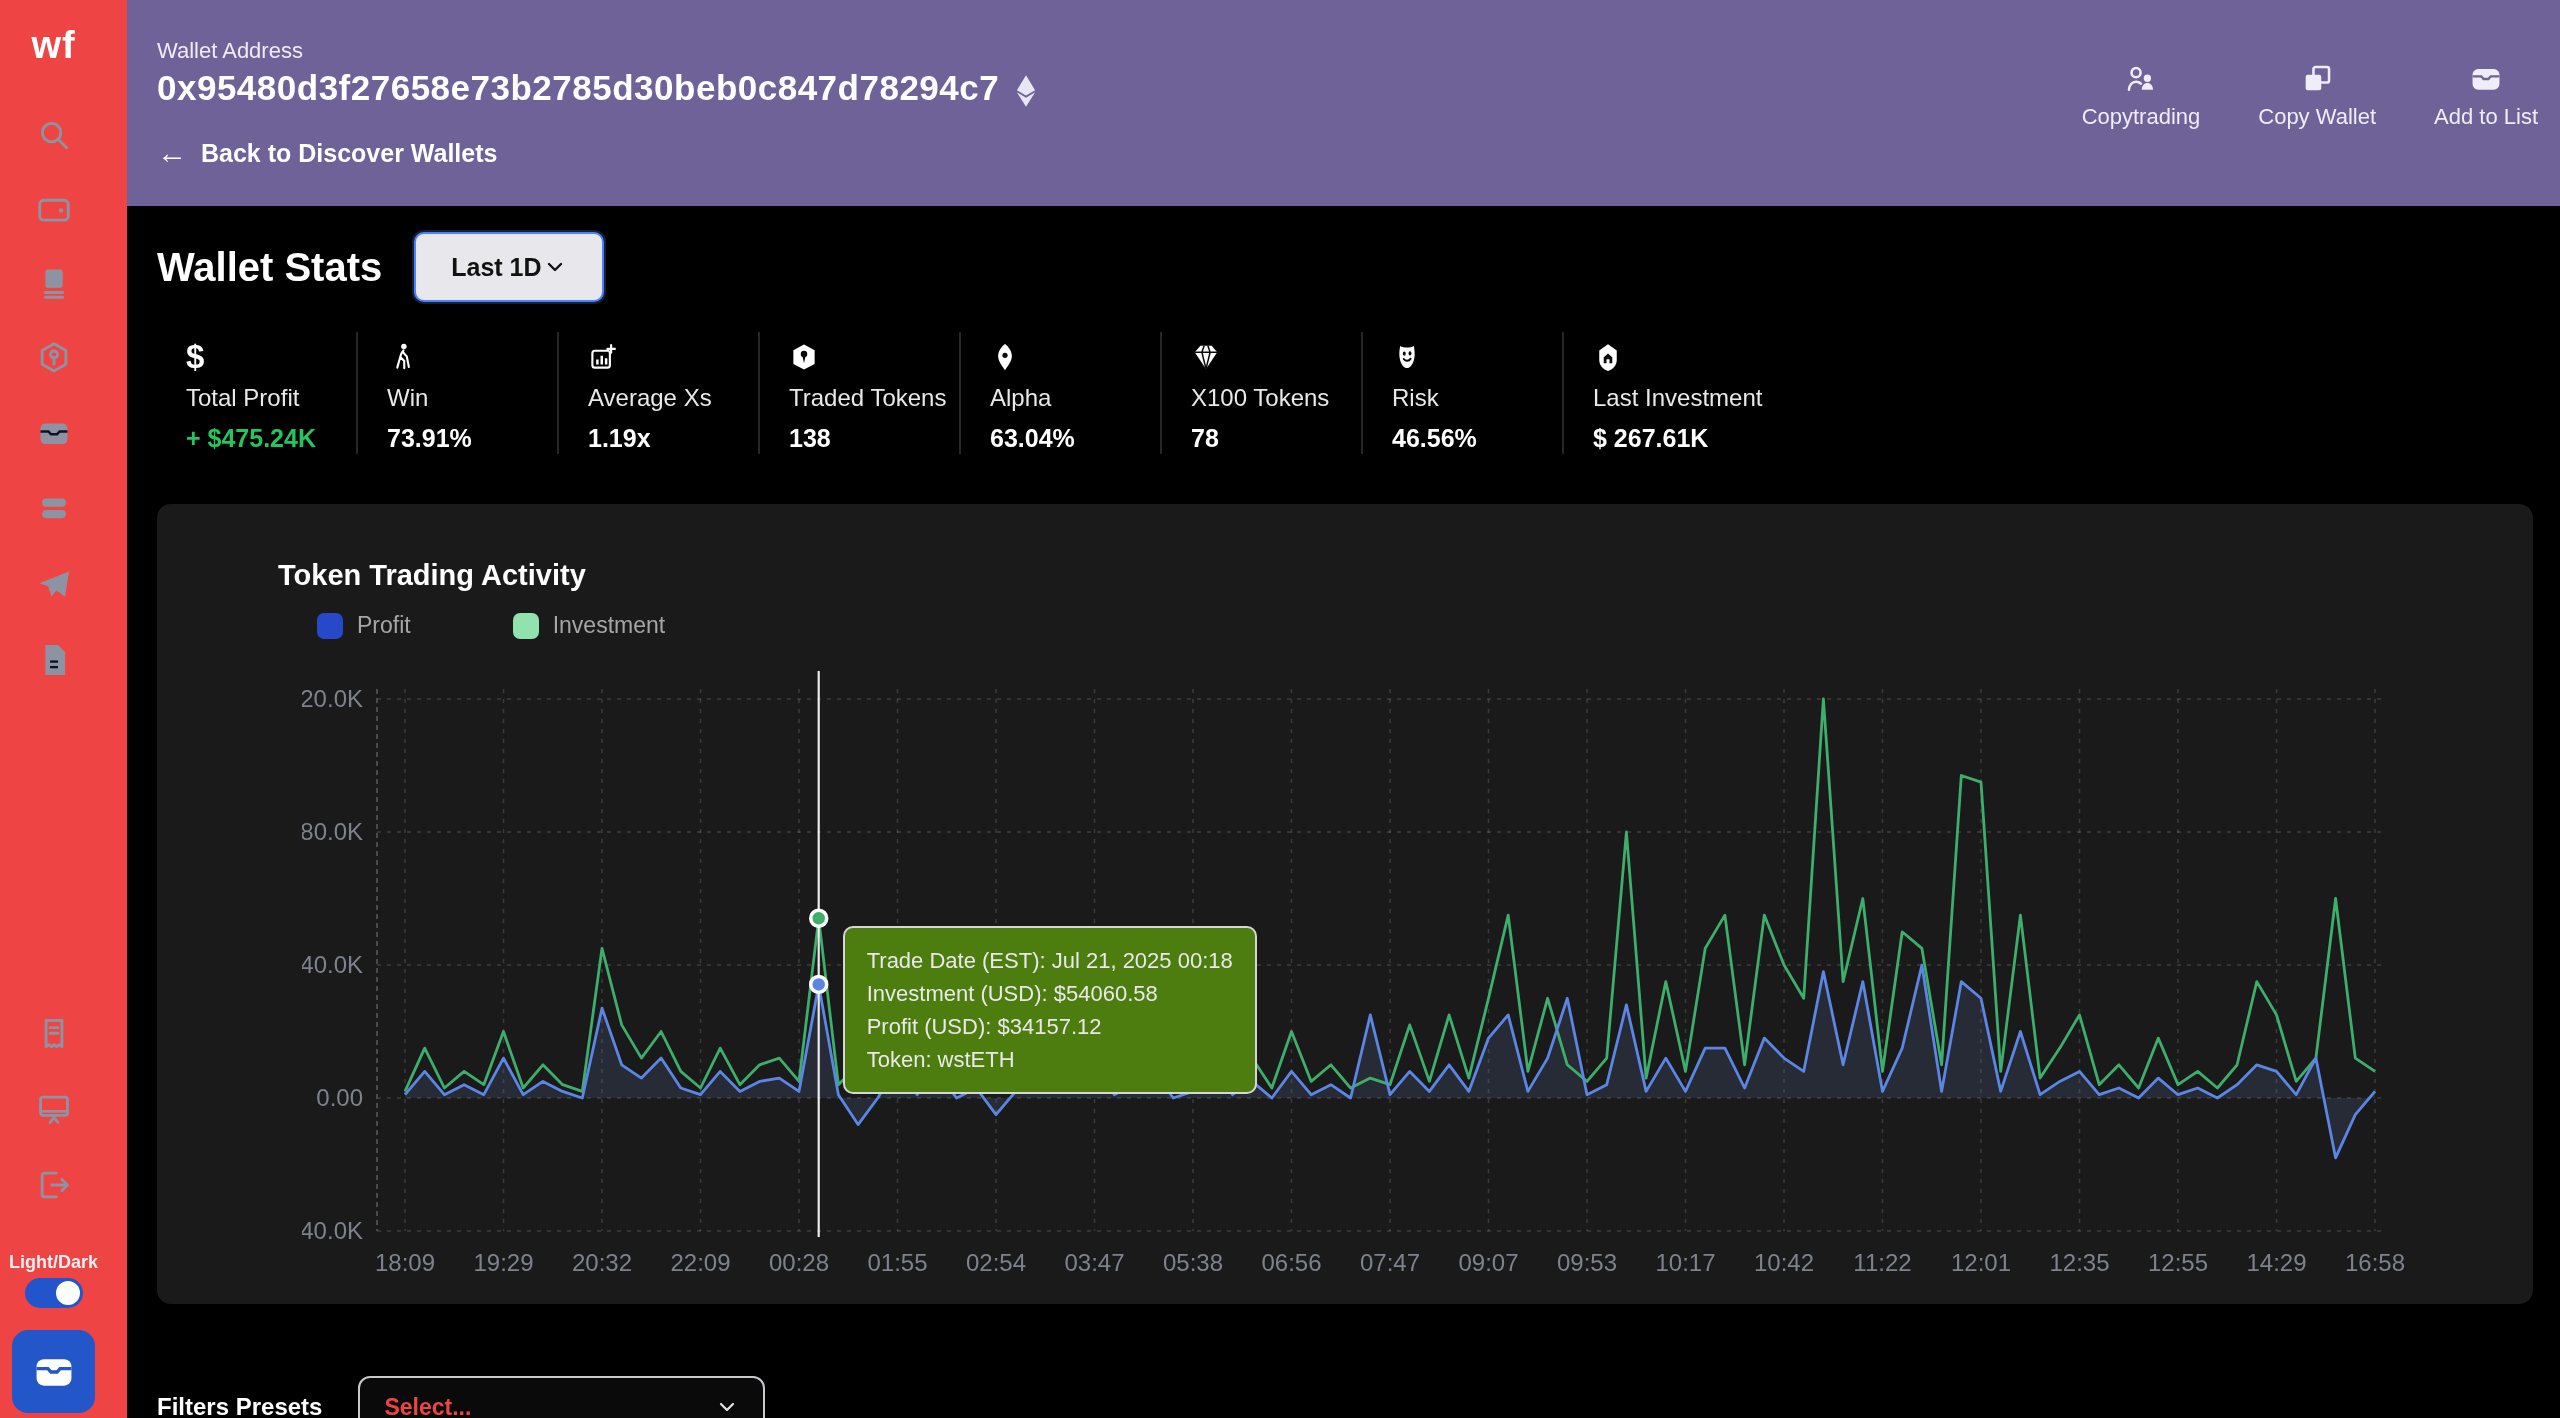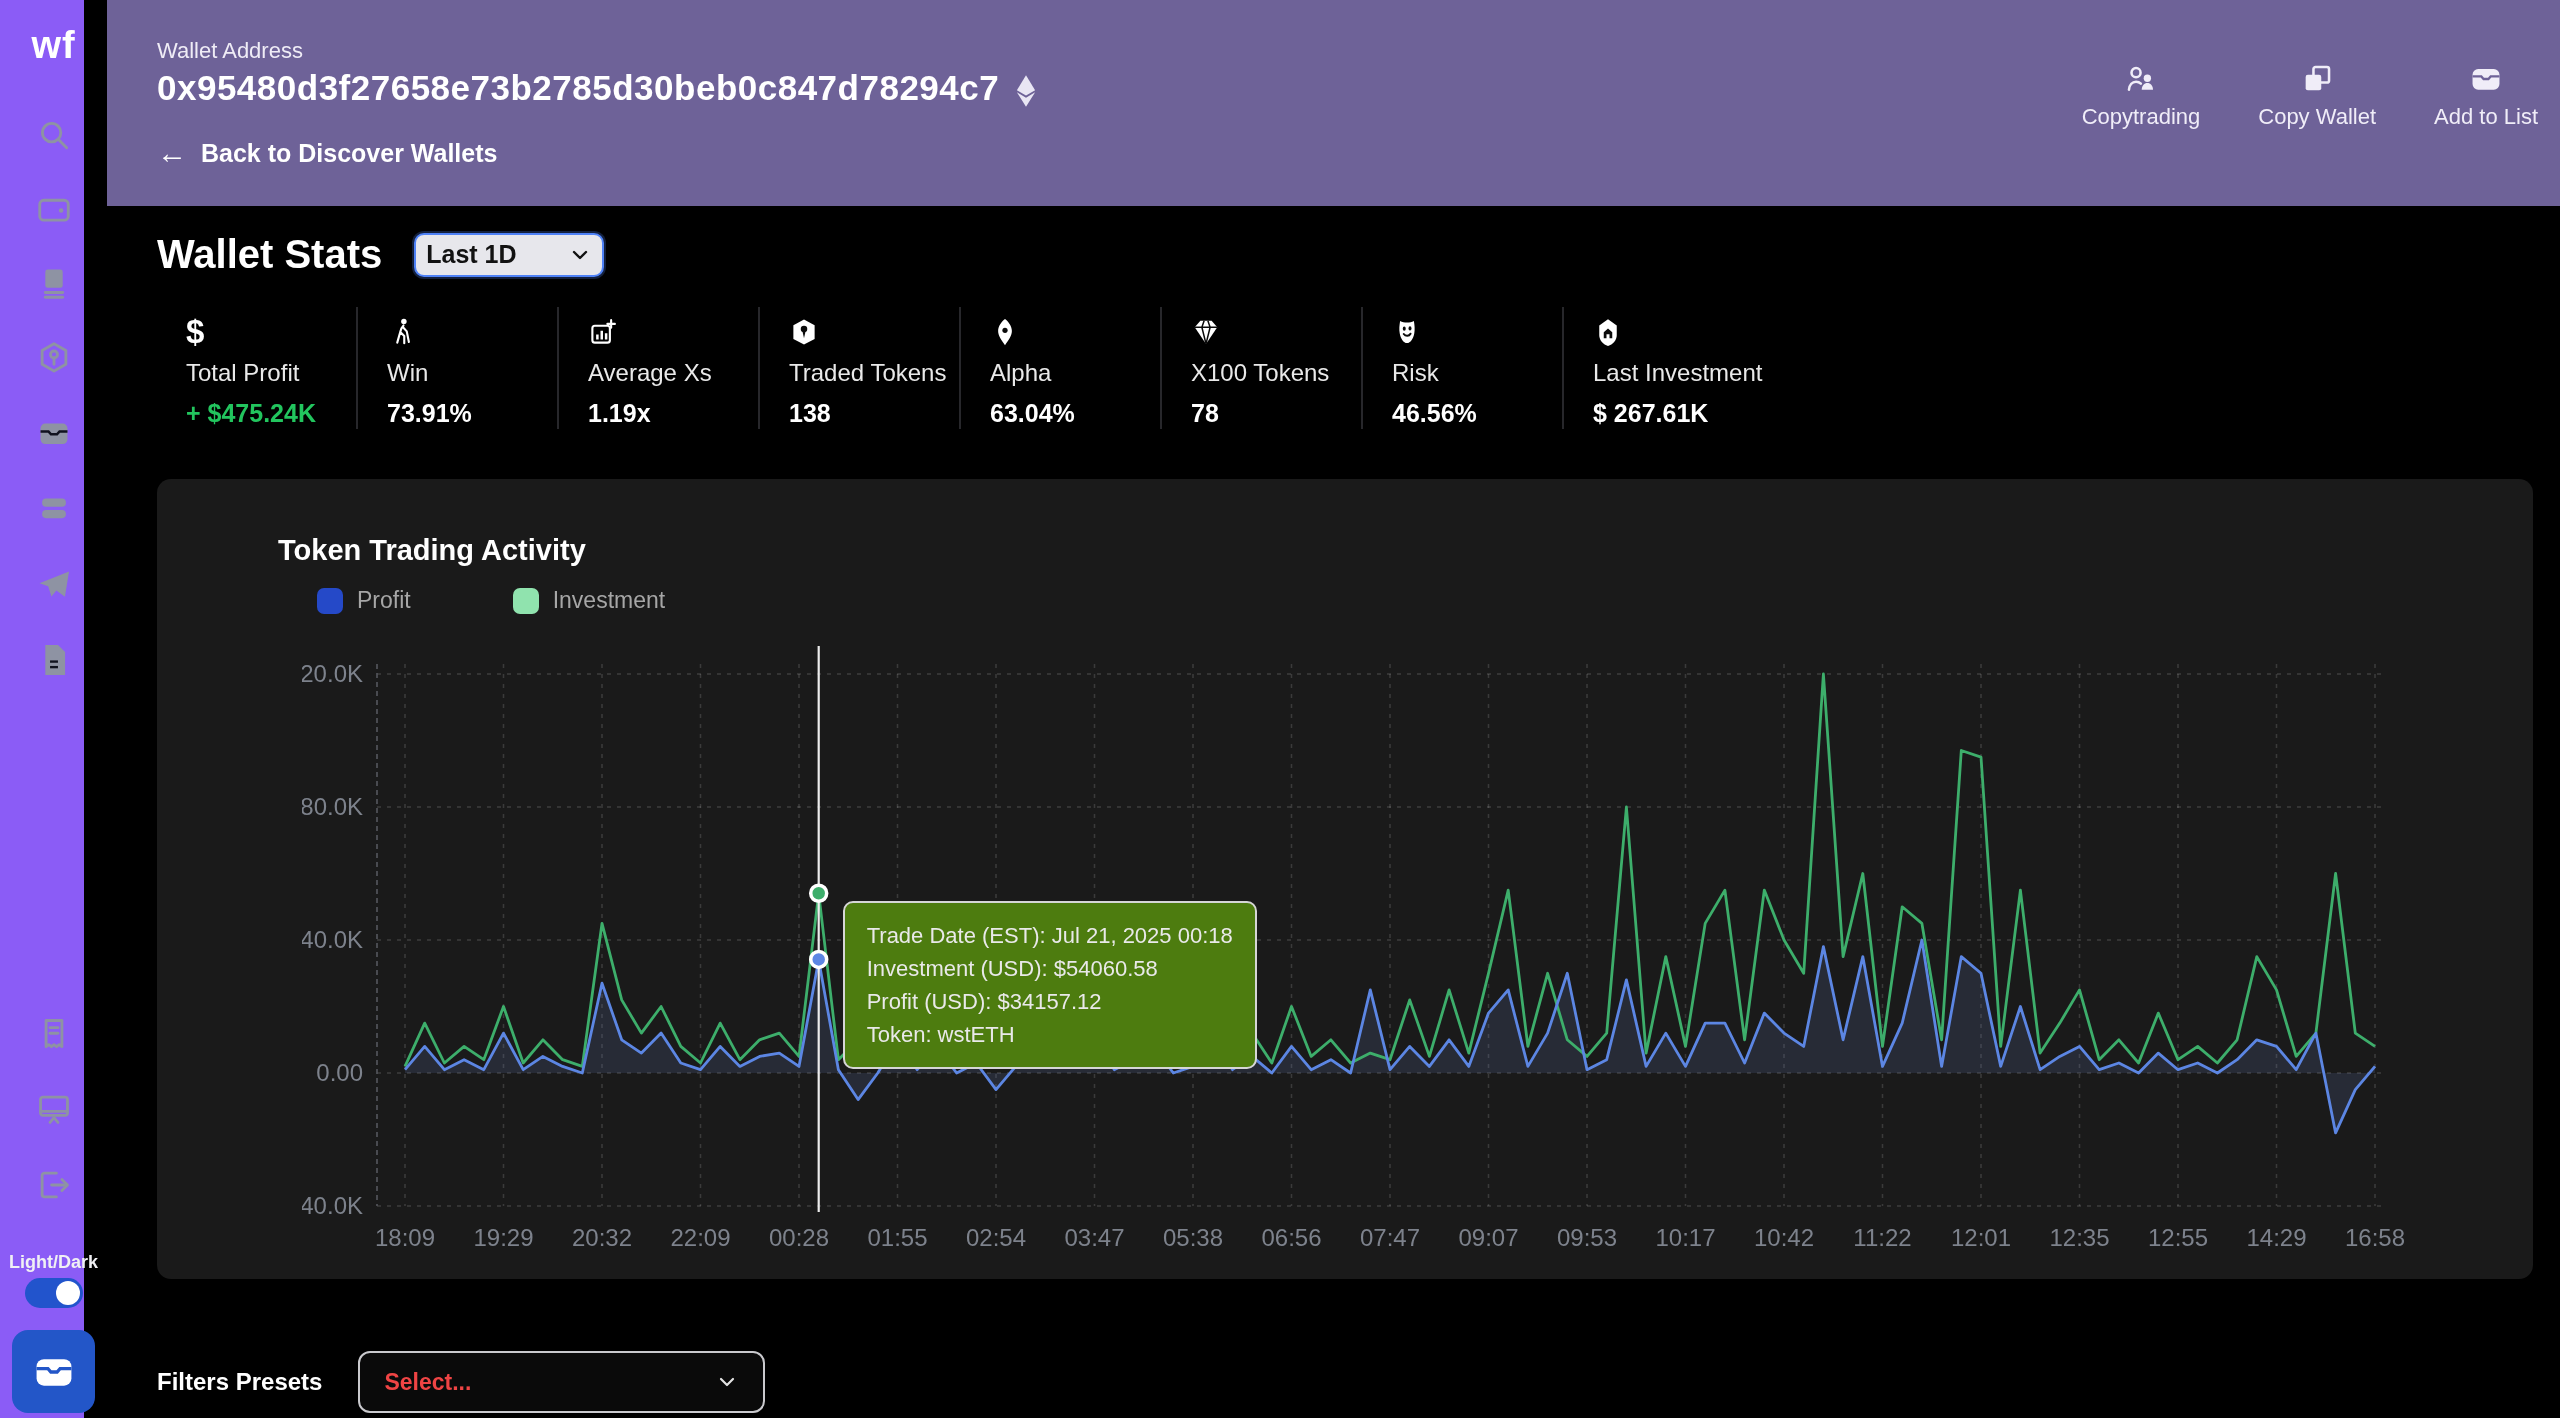--- a/index.html
+++ b/index.html
@@ -1,21 +1,21 @@
 <!DOCTYPE html>
 <html><head>
 <meta charset="utf-8">
 <style>
   * { margin:0; padding:0; box-sizing:border-box; }
   html,body { width:2560px; height:1418px; background:#000; overflow:hidden;
     font-family:"Liberation Sans","DejaVu Sans",sans-serif; }
 
   
-  .sidebar { position:absolute; left:0; top:0; width:84px; height:1418px;
-    background:#8b5cf6; z-index:5; }
+  .sidebar { position:absolute; left:0; top:0; width:127px; height:1418px;
+    background:#ef4444; z-index:5; }
   .logo { position:absolute; top:24px; left:0; width:107px; text-align:center;
     color:#fff; font-size:38px; font-weight:700; letter-spacing:1px; }
   .side-ic { position:absolute; left:35px; width:38px; height:38px; cursor:pointer; }
   .side-ic svg { width:38px; height:38px; }
   .ic-stroke { stroke:#8e93a3; stroke-width:1.8; fill:none; stroke-linecap:round; stroke-linejoin:round; }
   .ic-fill { fill:#8e93a3; }
   .lightdark-label { position:absolute; top:1252px; left:0; width:107px; text-align:center;
     color:#f0f0f4; font-size:18px; font-weight:700; }
   .toggle { position:absolute; top:1278px; left:25px; width:58px; height:30px;
     background:#2254cc; border-radius:16px; cursor:pointer; }
@@ -41,21 +41,21 @@
   .tb-action svg { width:34px; height:34px; }
   .tbw { stroke:#f0edf8; stroke-width:1.8; fill:none; stroke-linecap:round; stroke-linejoin:round; }
   .tbf { fill:#f0edf8; }
 
   
   .main { position:absolute; left:107px; top:206px; width:2453px; height:1212px; background:#000; }
 
   .stats-head { display:flex; align-items:center; gap:32px; margin:26px 0 0 50px; }
   .stats-title { color:#fff; font-size:40px; font-weight:700; }
   .period-select { display:flex; align-items:center; justify-content:space-between;
-    width:190px; height:44px; padding:0 10px; background:#e7e7ec; border:2px solid #4f82f7;
+    width:190px; height:70px; padding:0 35px; background:#e7e7ec; border:2px solid #4f82f7;
     border-radius:10px; cursor:pointer; box-shadow:0 0 0 2px rgba(79,130,247,.25); }
   .period-select .val { color:#121212; font-size:25px; font-weight:600; }
 
   .stats-strip { display:flex; margin:30px 0 0 50px; height:122px; }
   .stat-cell { width:201px; padding-left:29px; border-right:2px solid #27272b; }
   .stat-cell.last { width:260px; border-right:none; }
   .stat-ic { height:40px; display:flex; align-items:flex-end; }
   .stat-ic svg { width:30px; height:30px; }
   .stat-ic .dollar { color:#fff; font-size:33px; font-weight:700; line-height:30px; }
   .stw { stroke:#fff; stroke-width:1.7; fill:none; stroke-linecap:round; stroke-linejoin:round; }

